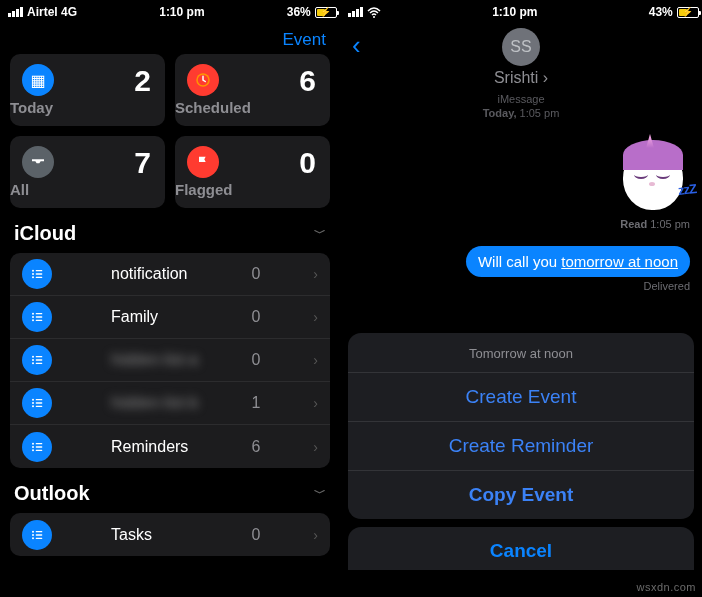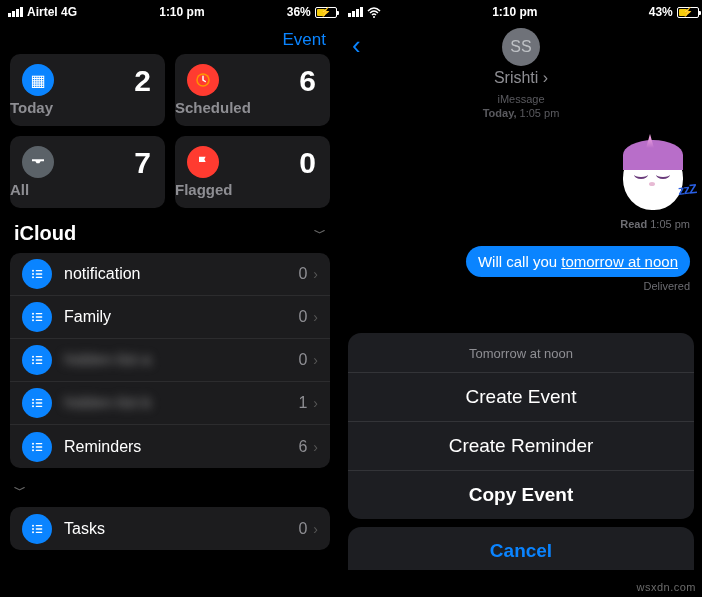--- a/index.html
+++ b/index.html
@@ -27,21 +27,21 @@
     .tile .icon-circle { width:32px; height:32px; border-radius:50%; display:flex; align-items:center; justify-content:center; font-size:16px; color:#fff; }
     .tile .count { position:absolute; top:10px; right:14px; color:#fff; font-size:30px; font-weight:700; }
     .tile .label { position:absolute; bottom:10px; left:0; color:#8e8e93; font-size:15px; font-weight:600; }
     .ic-today { background:#0a84ff; font-size:18px; }
     .ic-sched { background:#ff3b30; }
     .ic-all { background:#5b6268; }
     .ic-flag { background:#ff3b30; }
     .section-header { display:flex; justify-content:space-between; align-items:center; color:#fff; font-size:20px; font-weight:700; padding:14px 14px 8px; }
     .chev { color:#666; font-size:12px; }
     .list { margin:0 10px; background:#1c1c1e; border-radius:10px; overflow:hidden; }
-    .row { display:flex; align-items:center; height:43px; padding:0 12px; border-bottom:1px solid #2c2c2e; }
+    .row { display:flex; align-items:center; height:43px; padding:0 12px; border-bottom:1px solid #2c2c2e;gap:47px; }
     .row:last-child { border-bottom:none; }
     .row-icon { width:30px; height:30px; border-radius:50%; background:#0a84ff; display:flex; align-items:center; justify-content:center; color:#fff; flex-shrink:0; margin-right:12px; }
     .row-icon svg { width:16px; height:16px; }
     .row-label { flex:1; color:#fff; font-size:16px; overflow:hidden; text-overflow:ellipsis; white-space:nowrap; }
     .row-label.blur { filter:blur(5px); color:#888; }
     .row-count { color:#8e8e93; font-size:16px; margin-right:6px; }
     .row-chev { color:#555; font-size:14px; }
 
     
     .msg-header { position:relative; height:64px; display:flex; align-items:flex-start; justify-content:center; padding-top:4px; }
@@ -60,21 +60,21 @@
     .memoji .nose{ position:absolute; left:33px; top:42px; width:6px; height:4px; border-radius:50%; background:#e7bad4; }
     .memoji .zzz{ position:absolute; right:-6px; top:42px; font-size:13px; font-weight:700; color:#2a5fe3; letter-spacing:-1px; transform:rotate(-6deg); }
     .meta { align-self:flex-end; font-size:11px; color:#6d6d72; margin-top:4px; }
     .bubble { align-self:flex-end; background:#0a84ff; color:#fff; padding:7px 12px; border-radius:17px; font-size:15px; margin-top:16px; max-width:80%; }
     .bubble .underline { text-decoration:underline; text-decoration-style:solid; }
     .delivered { align-self:flex-end; font-size:11px; color:#6d6d72; margin-top:3px; }
 
     .action-sheet { position:absolute; left:8px; right:8px; bottom:0; top:333px; }
     .sheet-group { background:#1d1e22; border-radius:13px; overflow:hidden; margin-bottom:8px; }
     .sheet-title { text-align:center; color:#8e8e93; font-size:13px; padding:13px 0 11px; border-bottom:1px solid #333438; }
-    .sheet-item { text-align:center; color:#ffffff; font-size:19px; padding:13px 0; border-bottom:1px solid #333438; }
+    .sheet-item { text-align:center; color:#3b82f6; font-size:19px; padding:13px 0; border-bottom:1px solid #333438; }
     .sheet-item:last-child { border-bottom:none;font-weight:bold; }
     .sheet-cancel { background:#1d1e22; border-radius:13px 13px 0 0; text-align:center; color:#0a84ff; font-size:19px; font-weight:600; padding:13px 0 8px; }
 
     .watermark { position:absolute; right:6px; bottom:4px; color:#6b6b6b; font-size:11px; font-family:Arial; letter-spacing:0.5px; }
   </style>
 </head>
 <body>
 
 <div class="phone left">
   <div class="status-bar">
@@ -214,20 +214,21 @@
             <rect x="10" y="16" width="10" height="2" rx="1" fill="#fff"></rect>
           </svg>
         </div>
         <div class="row-label">Reminders</div>
         <div class="row-count">6</div>
         <div class="row-chev">›</div>
       </div>
     </div>
 
   <div class="section-header">
+    <span>Outlook</span>
     <span class="chev">﹀</span>
   </div>
   <div class="list" id="outlook-list">
       <div class="row">
         <div class="row-icon">
           <svg viewBox="0 0 24 24">
             <circle cx="6" cy="7" r="1.5" fill="#fff"></circle>
             <rect x="10" y="6" width="10" height="2" rx="1" fill="#fff"></rect>
             <circle cx="6" cy="12" r="1.5" fill="#fff"></circle>
             <rect x="10" y="11" width="10" height="2" rx="1" fill="#fff"></rect>

